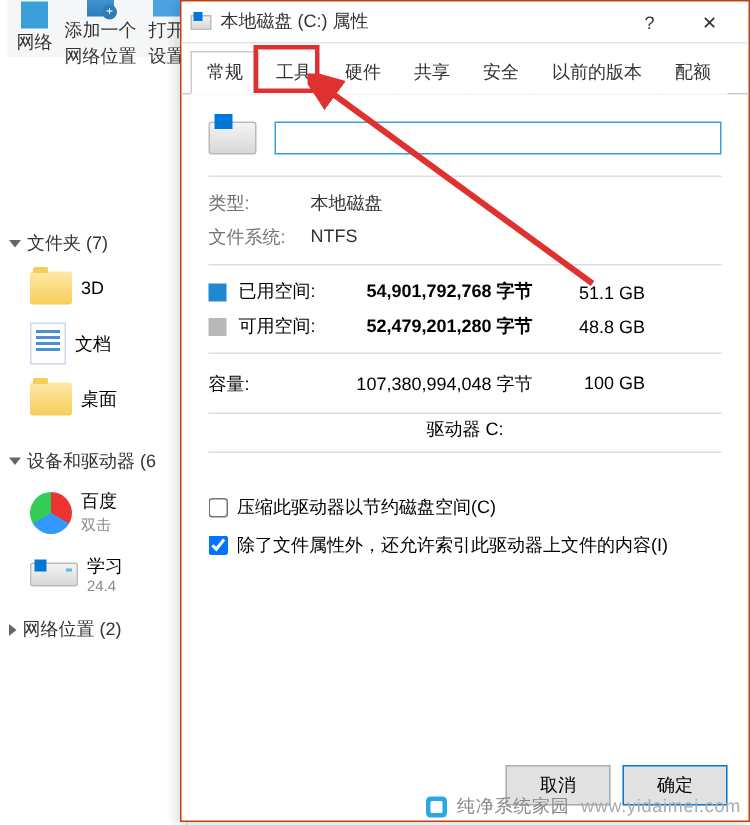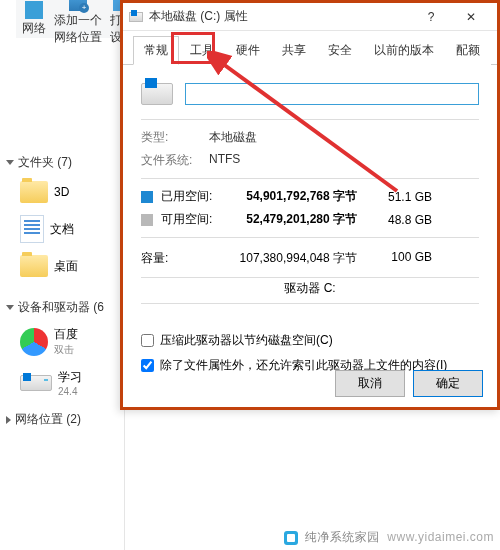--- a/index.html
+++ b/index.html
@@ -1,47 +1,47 @@
 <!DOCTYPE html>
 <html><head>
 <meta charset="utf-8">
 <style>
 * { margin: 0; padding: 0; box-sizing: border-box; font-family: "Microsoft YaHei", "Segoe UI", sans-serif; font-size: 12px; }
 body { width: 500px; height: 550px; overflow: hidden; background: #fff; position: relative; }
 
 
 .explorer-bg { position: absolute; left: 0; top: 0; width: 125px; height: 550px; background: #fff; border-right: 1px solid #e5e5e5; }
-.explorer-toolbar { position: absolute; left: 16px; top: 0; width: 125px; height: 38px; background: #f5f6f7; display: flex; align-items: center; padding-left: 4px; gap: 4px; }
+.explorer-toolbar { position: absolute; left: 5px; top: 0; width: 125px; height: 38px; background: #f5f6f7; display: flex; align-items: center; padding-left: 4px; gap: 4px; }
 .tb-item { display: flex; flex-direction: column; align-items: center; font-size: 10px; color: #333; padding: 2px; }
 .tb-icon { width: 18px; height: 18px; background: #3a9fd8; margin-bottom: 1px; }
 .tb-icon.add { background: linear-gradient(#4aa3e0,#2e7cb8); position: relative; }
 .tb-icon.add::after { content:"+"; position:absolute; right:-2px; bottom:-2px; color:#fff; background:#2e7cb8; font-size:8px; width:10px; height:10px; border-radius:50%; text-align:center; line-height:10px;}
 .tb-icon.open { background: #4aa3e0; }
 .explorer-nav { position: absolute; left: 0; top: 150px; width: 125px; }
 .nav-group-title { display: flex; align-items: center; padding: 4px 6px; color: #333; }
 .nav-chev { width: 0; height: 0; border-left: 4px solid transparent; border-right: 4px solid transparent; border-top: 5px solid #666; margin-right: 4px; }
 .nav-chev.collapsed { border-top: none; border-left: 5px solid #666; border-right: none; border-top: 4px solid transparent; border-bottom: 4px solid transparent; }
 .nav-item { display: flex; align-items: center; padding: 6px 4px 6px 20px; gap: 6px; }
 .folder-icon { width: 28px; height: 22px; background: linear-gradient(#ffe9a6,#f6cd5b); border-radius: 2px; position: relative; }
 .folder-icon::before { content:""; position:absolute; top:-3px; left:2px; width:10px; height:4px; background:#f6cd5b; border-radius:1px 1px 0 0;}
 .doc-icon { width: 24px; height: 28px; background:#fff; border:1px solid #c9d8e8; position:relative;}
 .doc-icon::after{content:"";position:absolute;top:4px;left:3px;right:3px;height:2px;background:#4a90d9;box-shadow:0 4px 0 #4a90d9,0 8px 0 #4a90d9,0 12px 0 #4a90d9;}
 .baidu-icon { width:28px; height:28px; border-radius:50%; background:conic-gradient(#e33 0 120deg,#39f 120deg 240deg,#3c5 240deg 360deg);}
 .drive-icon { width:32px; height:16px; background:linear-gradient(#f4f4f4,#d8d8d8); border:1px solid #bbb; border-radius:2px; position:relative;}
 .drive-icon::after{content:"";position:absolute;right:3px;top:3px;width:4px;height:2px;background:#5bbde4;}
 .drive-icon.win::before{content:"";position:absolute;left:2px;top:-3px;width:8px;height:8px;background:#0078d7;}
 
 
-.dialog { position: absolute; left: 120px; top: 0; width: 380px; height: 410px; background: #fff; border: 3px solid #c2410c; box-shadow: -2px 2px 8px rgba(0,0,0,0.15); }
+.dialog { position: absolute; left: 120px; top: 0; width: 380px; height: 548px; background: #fff; border: 1px solid #c2410c; box-shadow: -2px 2px 8px rgba(0,0,0,0.15); }
 .dialog-titlebar { height: 28px; display: flex; align-items: center; padding: 0 6px; border-bottom: 1px solid #e5e5e5; }
 .title-drive-icon { width:14px; height:10px; background:linear-gradient(#f4f4f4,#d8d8d8); border:1px solid #bbb; margin-right:6px; position:relative;}
 .title-drive-icon::before{content:"";position:absolute;left:1px;top:-3px;width:6px;height:6px;background:#0078d7;}
 .dialog-title { flex:1; color:#333; }
 .win-btn { width:40px; height:24px; display:flex; align-items:center; justify-content:center; color:#333; }
-.tabs { display:flex; border-bottom:1px solid #ccc; padding: 4px 6px 0 6px; position:relative;justify-content:flex-end; }
+.tabs { display:flex; border-bottom:1px solid #ccc; padding: 4px 6px 0 6px; position:relative; }
 .tab { padding: 5px 10px; color:#333; border:1px solid transparent; position:relative; top:1px; background:#fff;}
 .tab.active { border:1px solid #ccc; border-bottom:1px solid #fff; }
 .tab-highlight { position:absolute; border:3px solid #e03131; pointer-events:none; }
 .arrow-svg { position:absolute; pointer-events:none; }
 .dialog-body { padding: 12px 18px; }
 .drive-row { display:flex; align-items:center; gap:12px; margin: 6px 0 14px 0; }
 .big-drive-icon { width:32px; height:22px; background:linear-gradient(#f4f4f4,#d8d8d8); border:1px solid #bbb; border-radius:2px; position:relative;}
 .big-drive-icon::before{content:"";position:absolute;left:3px;top:-6px;width:12px;height:10px;background:#0078d7;}
 .drive-name-input { flex:1; height:22px; border:1px solid #3a9fd8; padding:0 4px; }
 .info-row { display:flex; padding:3px 0; }

